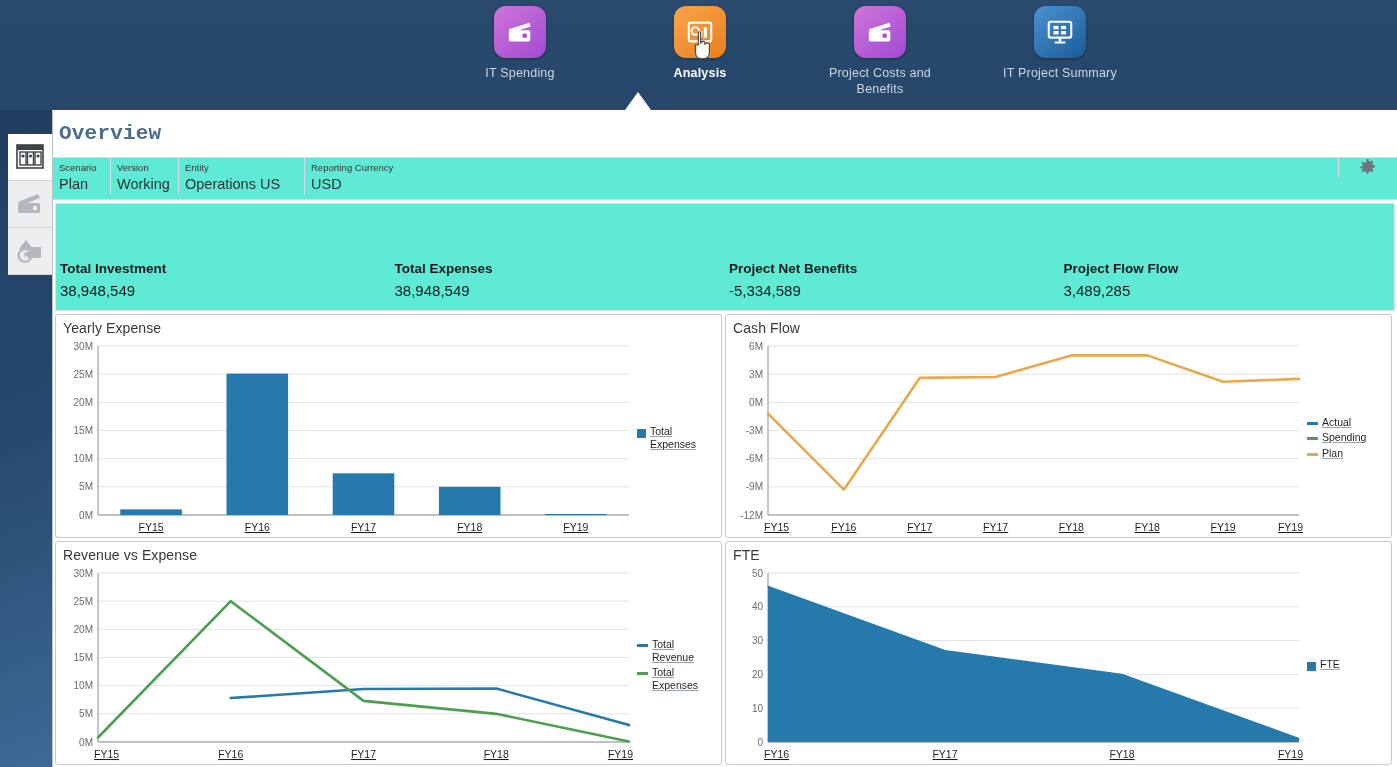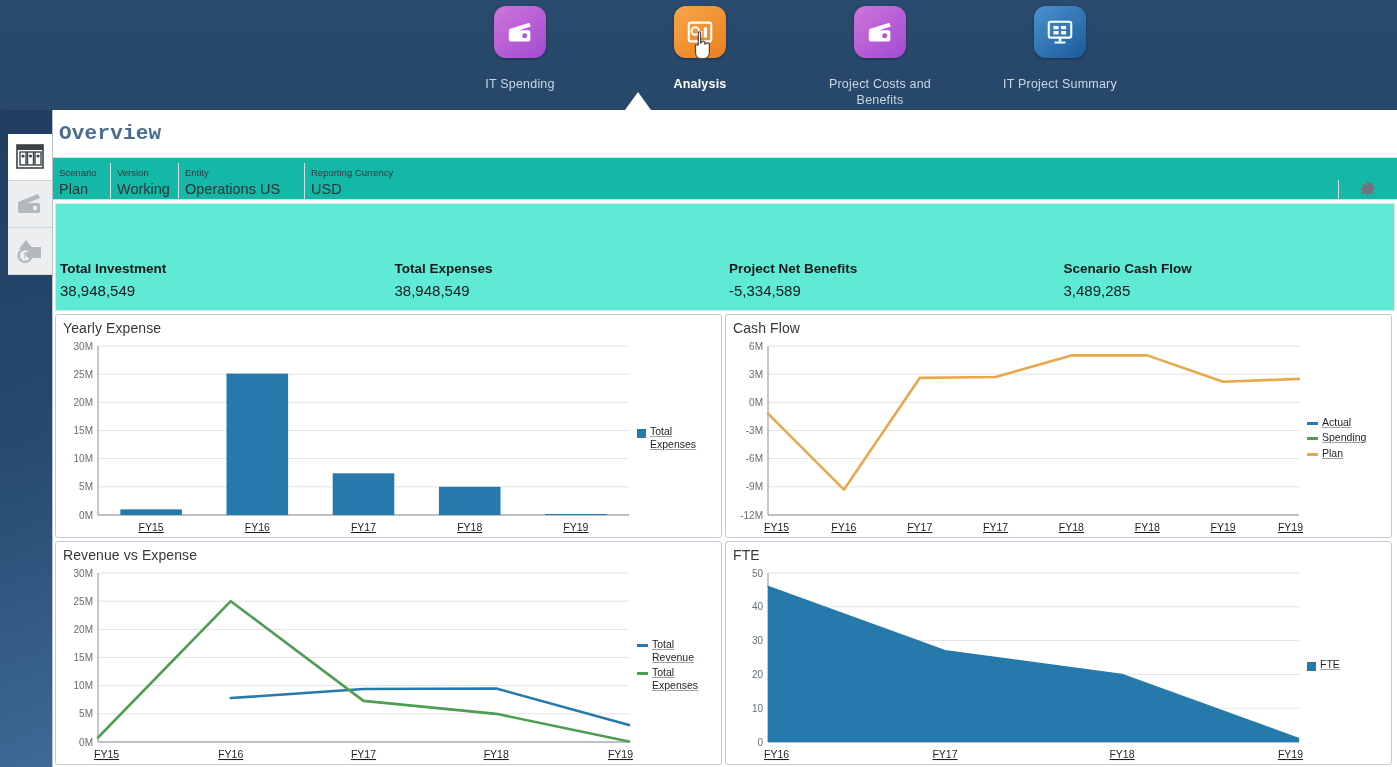--- a/index.html
+++ b/index.html
@@ -18,21 +18,21 @@
   }
   .nav-items { position: absolute; left: 460px; top: 6px; display: flex; gap: 60px; }
   .nav-item { width: 120px; display: flex; flex-direction: column; align-items: center; cursor: pointer; }
   .nav-ico {
     width: 52px; height: 52px; border-radius: 12px;
     display: flex; align-items: center; justify-content: center;
     position: relative; box-shadow: 0 1px 3px rgba(0,0,0,.35);
   }
   .nav-ico svg { width: 30px; height: 30px; }
   .nav-lbl {
-    margin-top: 18px; font-size: 12.5px; color: #c9d6e4; text-align: center;
+    margin-top: 7px; font-size: 12.5px; color: #c9d6e4; text-align: center;
     line-height: 16px; letter-spacing: .2px;
   }
   .nav-item.active .nav-lbl { color: #ffffff; font-weight: bold; }
   .nav-arrow {
     position: absolute; left: 625px; top: 92px;
     width: 0; height: 0; border-left: 13px solid transparent;
     border-right: 13px solid transparent; border-bottom: 18px solid #ffffff;
   }
   .cursor-hand { position: absolute; left: 14px; top: 24px; width: 26px; height: 32px; }
 
@@ -51,23 +51,23 @@
     background: #ffffff; border-left: 1px solid #b9c2cb;
     display: flex; flex-direction: column;
   }
   #ptitle {
     height: 47px; padding: 12px 0 0 6px; font-size: 21px; color: #4a6c8f;
     font-weight: bold; letter-spacing: .2px; font-family: Liberation Mono, monospace;
   }
 
   
   #povbar {
-    height: 43px; display: flex; align-items: flex-end;
+    height: 43px; display: flex; align-items: flex-start;
     border-top: 1px solid #d7dbdf; border-bottom: 1px solid #d7dbdf;
-    background: #14b8a6;
+    background: #5eead4;
   }
   .pov {
     padding: 4px 10px 0 6px; border-right: 1px solid #d7dbdf;
     display: flex; flex-direction: column; justify-content: flex-start; cursor: pointer;
   }
   .pov-lbl { font-size: 9.5px; color: #33373b; line-height: 12px; }
   .pov-val { font-size: 14.5px; color: #2e3237; line-height: 20px; }
   .pov.w1 { width: 58px; } .pov.w2 { width: 68px; }
   .pov.w3 { width: 126px; } .pov.w4 { width: 1033px; border-right: none; }
   #gearcell {
@@ -253,21 +253,21 @@
     </div>
     <div class="kpi">
       <span class="kpi-lbl">Total Expenses</span>
       <span class="kpi-val">38,948,549</span>
     </div>
     <div class="kpi">
       <span class="kpi-lbl">Project Net Benefits</span>
       <span class="kpi-val">-5,334,589</span>
     </div>
     <div class="kpi">
-      <span class="kpi-lbl">Scenario Cash Flow</span>
+      <span class="kpi-lbl">Project Flow Flow</span>
       <span class="kpi-val">3,489,285</span>
     </div>
   </div>
 
   <div id="grid">
 
     <div class="card">
       <div class="card-title">Yearly Expense</div>
       <div class="plotwrap">
         <div class="plot" id="plot-0">

